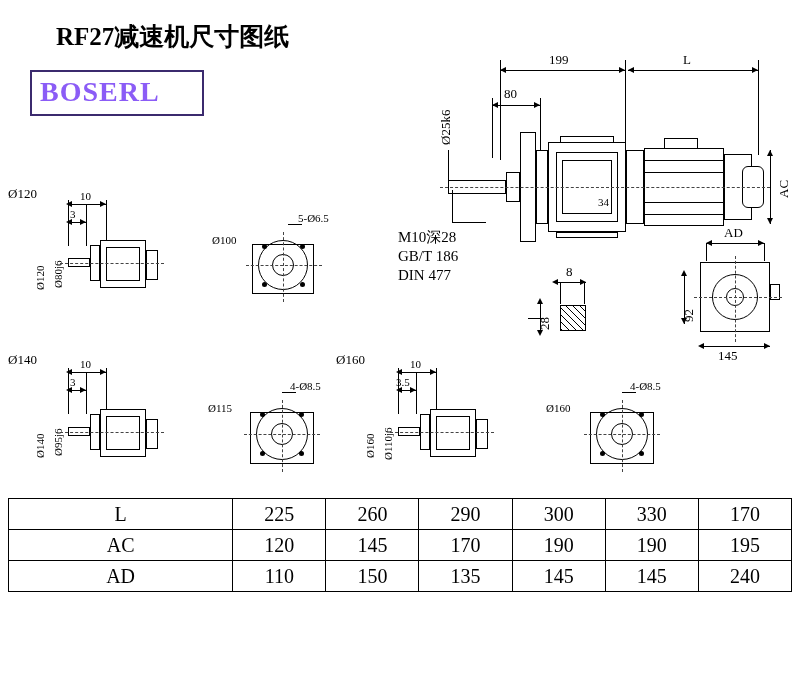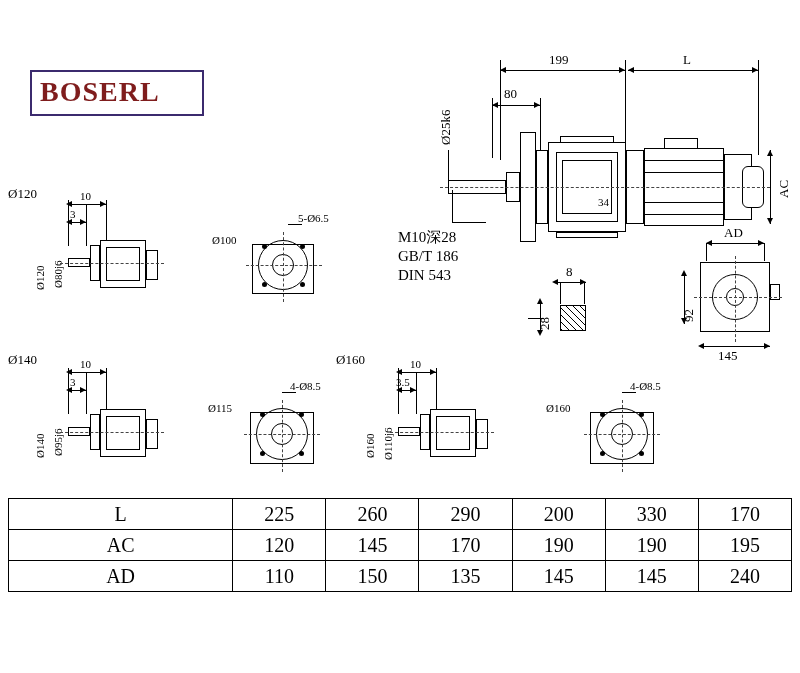--- a/index.html
+++ b/index.html
@@ -21,21 +21,21 @@
 
   .logo-box {
     position:absolute; left:30px; top:70px;
     width:170px; height:42px;
     border:2px solid #3b2a6e;
     background:#fff;
   }
   .logo-text {
     position:absolute; left:8px; top:4px;
     font-family:"Liberation Serif", serif;
-    font-size:28px; font-weight:bold; color:#7f1d1d;
+    font-size:28px; font-weight:bold; color:#8b5cf6;
     letter-spacing:1px;
   }
 
   
   .ln { position:absolute; background:#000; }
   .hl { height:1px; }
   .vl { width:1px; }
   .dashdot-h {
     position:absolute; height:0;
     border-top:1px dashed #444;
@@ -105,20 +105,21 @@
   .cn1 { font-family:"Liberation Serif", serif; font-size:20px; }
   .cn2 { font-family:"DejaVu Sans Mono", monospace; font-size:17px; letter-spacing:1px; }
 
   .notes { position:absolute; left:398px; top:228px; font-size:15px; line-height:1.25; }
 </style>
 </head>
 <body>
 
 <div class="page">
 
+  <div class="title">RF27减速机尺寸图纸</div>
 
   <div class="logo-box">
     <div class="logo-text">BOSERL</div>
   </div>
 
   <div>
 
     <div class="ln hl" style="left:500px; top:70px; width:125px;"></div>
     <div class="arrL" style="left:500px; top:67px;"></div>
     <div class="arrR" style="left:619px; top:67px;"></div>
@@ -174,21 +175,21 @@
     <div class="ln vl" style="left:770px; top:150px; height:74px;"></div>
     <div class="arrU" style="left:767px; top:150px;"></div>
     <div class="arrD" style="left:767px; top:218px;"></div>
     <div class="lbl rot90" style="left:776px; top:198px;">AC</div>
 
     <div class="ln hl" style="left:452px; top:222px; width:34px;"></div>
     <div class="ln vl" style="left:452px; top:190px; height:32px;"></div>
     <div class="notes">
       <div>M10深28</div>
       <div>GB/T 186</div>
-      <div>DIN 543</div>
+      <div>DIN 477</div>
     </div>
   </div>
 
   <div>
     <div class="ln hl" style="left:558px; top:282px; width:28px;"></div>
     <div class="arrL" style="left:552px; top:279px;"></div>
     <div class="arrR" style="left:580px; top:279px;"></div>
     <div class="ln vl" style="left:560px; top:282px; height:22px;"></div>
     <div class="ln vl" style="left:584px; top:282px; height:22px;"></div>
     <div class="lbl" style="left:566px; top:264px;">8</div>
@@ -348,21 +349,21 @@
     <div class="dashdot-v" style="left:622px; top:400px; height:72px;"></div>
   </div>
 
   <table class="spec">
     <tbody>
       <tr>
         <td class="c0">L</td>
         <td class="cx">225</td>
         <td class="cx">260</td>
         <td class="cx">290</td>
-        <td class="cx">200</td>
+        <td class="cx">300</td>
         <td class="cx">330</td>
         <td class="cx">170</td>
       </tr>
       <tr>
         <td class="c0">AC</td>
         <td class="cx">120</td>
         <td class="cx">145</td>
         <td class="cx">170</td>
         <td class="cx">190</td>
         <td class="cx">190</td>

